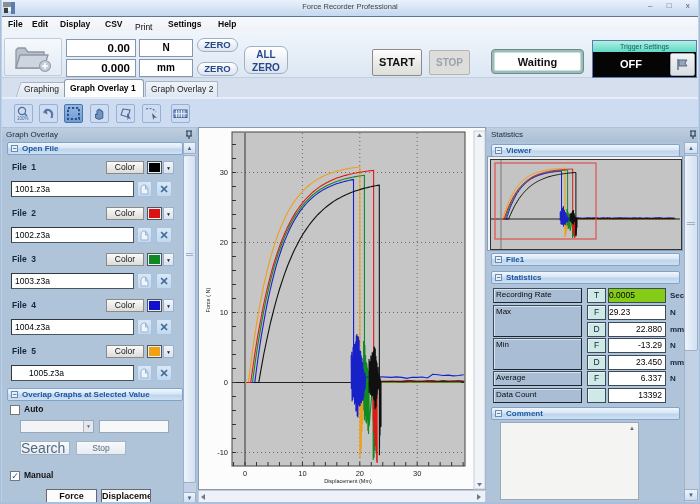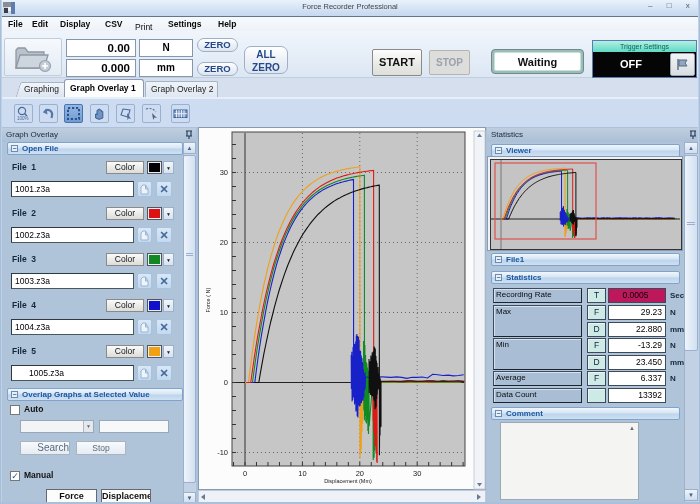--- a/index.html
+++ b/index.html
@@ -184,21 +184,21 @@
     </svg>
     <div style="position:absolute;left:156px;top:365px;width:16px;height:16px;background:linear-gradient(#d8e8f7,#c2d9f0);border:1px solid #a8c2e0;border-radius:2px;color:#47699a;font-size:11px;font-weight:bold;text-align:center;line-height:14px">✕</div>
     <div style="position:absolute;left:7px;top:388px;width:176px;height:13px">
       <div class="sechdr" style="width:100%;height:100%;position:relative"><div class="minus">−</div>Overlap Graphs at Selected Value</div>
     </div>
     <div style="position:absolute;left:10px;top:405px;width:10px;height:10px;background:#fff;border:1px solid #777"></div>
     <div style="position:absolute;left:24px;top:404px;font-size:8.5px;font-weight:bold;color:#111">Auto</div>
     <div style="position:absolute;left:20px;top:420px;width:74px;height:13px;background:#f2f4f6;border:1px solid #98a8ba"></div>
     <div style="position:absolute;left:83px;top:421px;width:10px;height:11px;background:#e4e8ec;border-left:1px solid #b0bac4;font-size:5px;color:#667;text-align:center;line-height:11px">▼</div>
     <div style="position:absolute;left:99px;top:420px;width:70px;height:13px;background:#f6f8fa;border:1px solid #98a8ba"></div>
-    <div style="position:absolute;left:20px;top:441px;width:50px;height:14px;background:linear-gradient(#f8fafc,#e6ecf2);border:1px solid #a8b4c2;font-size:10px;color:#556a80;text-align:right;line-height:12px">Search</div>
+    <div style="position:absolute;left:20px;top:441px;width:50px;height:14px;background:linear-gradient(#f8fafc,#e6ecf2);border:1px solid #a8b4c2;font-size:14px;color:#556a80;text-align:left;line-height:12px">Search</div>
     <div style="position:absolute;left:76px;top:441px;width:50px;height:14px;background:linear-gradient(#f8fafc,#e6ecf2);border:1px solid #a8b4c2;font-size:8.5px;color:#556a80;text-align:center;line-height:12px">Stop</div>
     <div style="position:absolute;left:10px;top:471px;width:10px;height:10px;background:#fff;border:1px solid #777;color:#2255aa;font-size:9px;line-height:9px;text-align:center">✓</div>
     <div style="position:absolute;left:24px;top:470px;font-size:8.5px;font-weight:bold;color:#111">Manual</div>
     <div style="position:absolute;left:46px;top:489px;width:51px;height:15px;background:#fcfcfc;border:1px solid #667;font-size:9px;font-weight:bold;color:#111;text-align:center;line-height:13px">Force</div>
     <div style="position:absolute;left:101px;top:489px;width:50px;height:15px;background:#fcfcfc;border:1px solid #667;font-size:9px;font-weight:bold;color:#111;text-align:center;line-height:13px;overflow:hidden">Displaceme</div>
     <svg width="288" height="376" style="position:absolute;left:198px;top:127px">
       <rect x="0" y="0" width="288" height="376" fill="#f6f8f9"></rect>
       <rect x="0.5" y="0.5" width="287" height="362" fill="#fcfcfc" stroke="#8a9aae" stroke-width="1"></rect>
       <rect x="34" y="5" width="233" height="334" fill="#c6c6c6" stroke="#444" stroke-width="1"></rect>
       <line x1="35" y1="45.5" x2="266" y2="45.5" stroke="#6a6a6a" stroke-width="1" stroke-dasharray="1,3"></line>
@@ -312,25 +312,25 @@
       </div>
     </div>
     <div style="position:absolute;left:491px;top:253px;width:189px;height:13px">
       <div class="sechdr" style="width:100%;height:100%;position:relative"><div class="minus">−</div>File1</div>
     </div>
     <div style="position:absolute;left:491px;top:271px;width:189px;height:13px">
       <div class="sechdr" style="width:100%;height:100%;position:relative"><div class="minus">−</div>Statistics</div>
     </div>
     <div style="position:absolute;left:493px;top:288px;width:89px;height:15px;background:#a9bed5;border:1px solid #3c4a5a;border-right-color:#1a2430;border-bottom-color:#1a2430;box-shadow:1px 1px 0 #d5e2ef inset;font-size:8px;color:#0a0a0a;padding:1px 0 0 2px">Recording Rate</div>
     <div style="position:absolute;left:587px;top:288px;width:19px;height:15px;background:#cdeae6;border:1px solid #3c4a5a;font-size:8.5px;color:#123;text-align:center;line-height:13px;box-shadow:1px 1px 0 #eaf6f4 inset">T</div>
-    <div style="position:absolute;left:608px;top:288px;width:58px;height:15px;background:#be185d;border:1px solid #3c4a5a;font-size:8.5px;color:#000;text-align:center;line-height:13px;padding-right:3px">0.0005</div>
+    <div style="position:absolute;left:608px;top:288px;width:58px;height:15px;background:#84cc16;border:1px solid #3c4a5a;font-size:8.5px;color:#000;text-align:left;line-height:13px;padding-right:3px">0.0005</div>
     <div style="position:absolute;left:670px;top:291px;font-size:8px;font-weight:bold;color:#16273c">Sec</div>
     <div style="position:absolute;left:493px;top:305px;width:89px;height:32px;background:#a9bed5;border:1px solid #3c4a5a;border-right-color:#1a2430;border-bottom-color:#1a2430;box-shadow:1px 1px 0 #d5e2ef inset;font-size:8px;color:#0a0a0a;padding:1px 0 0 2px">Max</div>
     <div style="position:absolute;left:587px;top:305px;width:19px;height:15px;background:#cdeae6;border:1px solid #3c4a5a;font-size:8.5px;color:#123;text-align:center;line-height:13px;box-shadow:1px 1px 0 #eaf6f4 inset">F</div>
-    <div style="position:absolute;left:608px;top:305px;width:58px;height:15px;background:#fff;border:1px solid #3c4a5a;font-size:8.5px;color:#000;text-align:right;line-height:13px;padding-right:3px">29.23</div>
+    <div style="position:absolute;left:608px;top:305px;width:58px;height:15px;background:#fff;border:1px solid #3c4a5a;font-size:8.5px;color:#000;line-height:13px;padding-right:3px">29.23</div>
     <div style="position:absolute;left:670px;top:308px;font-size:8px;font-weight:bold;color:#16273c">N</div>
     <div style="position:absolute;left:587px;top:322px;width:19px;height:15px;background:#cdeae6;border:1px solid #3c4a5a;font-size:8.5px;color:#123;text-align:center;line-height:13px;box-shadow:1px 1px 0 #eaf6f4 inset">D</div>
     <div style="position:absolute;left:608px;top:322px;width:58px;height:15px;background:#fff;border:1px solid #3c4a5a;font-size:8.5px;color:#000;text-align:right;line-height:13px;padding-right:3px">22.880</div>
     <div style="position:absolute;left:670px;top:325px;font-size:8px;font-weight:bold;color:#16273c">mm</div>
     <div style="position:absolute;left:493px;top:338px;width:89px;height:32px;background:#a9bed5;border:1px solid #3c4a5a;border-right-color:#1a2430;border-bottom-color:#1a2430;box-shadow:1px 1px 0 #d5e2ef inset;font-size:8px;color:#0a0a0a;padding:1px 0 0 2px">Min</div>
     <div style="position:absolute;left:587px;top:338px;width:19px;height:15px;background:#cdeae6;border:1px solid #3c4a5a;font-size:8.5px;color:#123;text-align:center;line-height:13px;box-shadow:1px 1px 0 #eaf6f4 inset">F</div>
     <div style="position:absolute;left:608px;top:338px;width:58px;height:15px;background:#fff;border:1px solid #3c4a5a;font-size:8.5px;color:#000;text-align:right;line-height:13px;padding-right:3px">-13.29</div>
     <div style="position:absolute;left:670px;top:341px;font-size:8px;font-weight:bold;color:#16273c">N</div>
     <div style="position:absolute;left:587px;top:355px;width:19px;height:15px;background:#cdeae6;border:1px solid #3c4a5a;font-size:8.5px;color:#123;text-align:center;line-height:13px;box-shadow:1px 1px 0 #eaf6f4 inset">D</div>
     <div style="position:absolute;left:608px;top:355px;width:58px;height:15px;background:#fff;border:1px solid #3c4a5a;font-size:8.5px;color:#000;text-align:right;line-height:13px;padding-right:3px">23.450</div>

